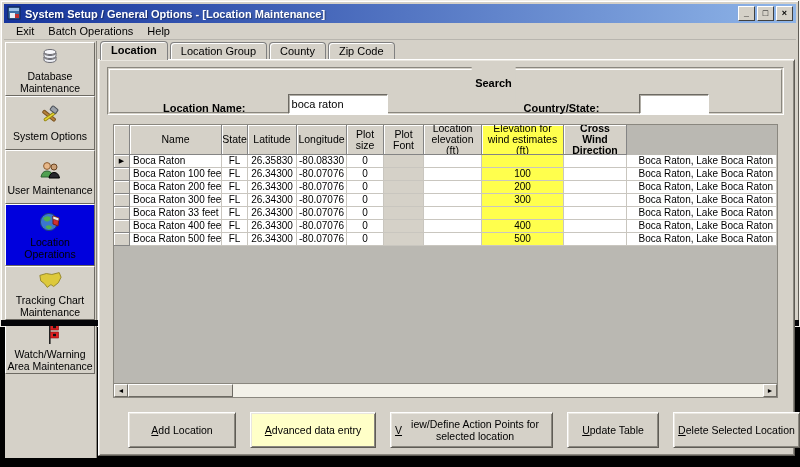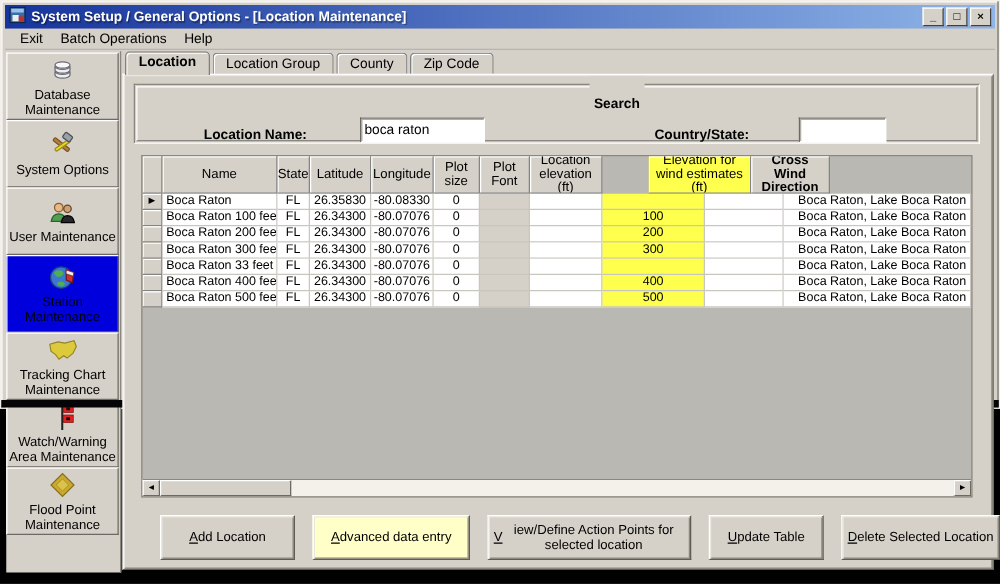--- a/index.html
+++ b/index.html
@@ -172,50 +172,41 @@
         <div class="side-btn selected">
           <span class="side-icon">
             <svg width="24" height="24" viewBox="0 0 24 24">
     <circle cx="11" cy="12" r="8.6" fill="#3b76d0" stroke="#1c3f7a"></circle>
     <path d="M5 8 q4 -3 7 -1 q2 2 -1 4 q-4 2 -6 -3z" fill="#4fae4f"></path>
     <path d="M8 16 q4 -2 6 1 q-1 3 -4 2 q-3 -1 -2 -3z" fill="#4fae4f"></path>
     <path d="M15 6 l6 2 l-1 8 l-5 -2 z" fill="#d03030" stroke="#701818"></path>
     <path d="M15 6 l6 2 l-0.4 3 l-5.8 -2z" fill="#f0f0f0" stroke="#701818" stroke-width="0.6"></path>
   </svg>
           </span>
-          <div class="lbl">Station Maintenance</div>
+          <div class="lbl">Location Operations</div>
         </div>
         <div class="side-btn">
           <span class="side-icon">
             <svg width="26" height="22" viewBox="0 0 26 22">
     <path d="M2 6 l7 -2 l6 1 l8 -2 l2 5 l-3 6 l-5 4 l-3 -2 l-4 3 l-3 -4 l-4 -3 z" fill="#ddc93c" stroke="#93842a"></path>
   </svg>
           </span>
           <div class="lbl">Tracking Chart Maintenance</div>
         </div>
         <div class="side-btn">
           <span class="side-icon">
             <svg width="20" height="24" viewBox="0 0 20 24">
     <rect x="9" y="2" width="1.6" height="20" fill="#222"></rect>
     <rect x="10.6" y="2" width="8" height="6" fill="#e02020" stroke="#801010" stroke-width="0.6"></rect>
     <rect x="13" y="3.8" width="3" height="2.4" fill="#111"></rect>
     <rect x="10.6" y="10" width="8" height="6" fill="#e02020" stroke="#801010" stroke-width="0.6"></rect>
     <rect x="13" y="11.8" width="3" height="2.4" fill="#111"></rect>
   </svg>
           </span>
           <div class="lbl">Watch/Warning Area Maintenance</div>
-        </div>
-        <div class="side-btn">
-          <span class="side-icon">
-            <svg width="24" height="24" viewBox="0 0 24 24">
-    <rect x="5.5" y="5.5" width="13" height="13" transform="rotate(45 12 12)" fill="#c9a92e" stroke="#86701c"></rect>
-    <rect x="8.5" y="8.5" width="7" height="7" transform="rotate(45 12 12)" fill="#dcc14a" stroke="#a08a24" stroke-width="0.6"></rect>
-  </svg>
-          </span>
-          <div class="lbl">Flood Point Maintenance</div>
         </div>
       </div>
 
     <div class="main">
       <div class="tabs" id="tabStrip">
           <div class="tab active">Location</div>
           <div class="tab">Location Group</div>
           <div class="tab">County</div>
           <div class="tab">Zip Code</div>
         </div>
@@ -237,21 +228,21 @@
         <div class="grid">
           <div class="thead" id="gridHead">
               <div class="th" style="width: 16px;"></div>
               <div class="th" style="width: 92px;">Name</div>
               <div class="th" style="width: 26px;">State</div>
               <div class="th" style="width: 49px;">Latitude</div>
               <div class="th" style="width: 50px;">Longitude</div>
               <div class="th" style="width: 37px;">Plot size</div>
               <div class="th" style="width: 40px;">Plot Font</div>
               <div class="th" style="width: 58px;">Location elevation (ft)</div>
-              <div class="th hl" style="width: 82px; margin-left: 37px;">Elevation for wind estimates (ft)</div>
+              <div class="th hl" style="width: 82px;">Elevation for wind estimates (ft)</div>
               <div class="th" style="width: 63px; font-weight: bold;">Cross Wind Direction</div>
             </div>
           <div id="gridRows" style="display:contents;"><div class="tr">
                 <div class="td sel-cell" style="width: 16px;">▶</div>
                 <div class="td" style="width: 92px;">Boca Raton</div>
                 <div class="td center" style="width: 26px;">FL</div>
                 <div class="td center" style="width: 49px;">26.35830</div>
                 <div class="td center" style="width: 50px;">-80.08330</div>
                 <div class="td center" style="width: 37px;">0</div>
                 <div class="td center graycell" style="width: 40px;"></div>

